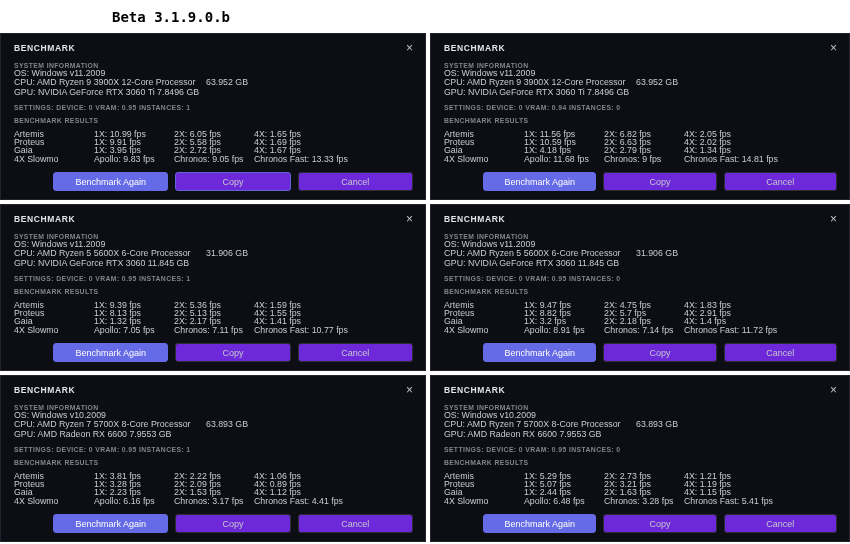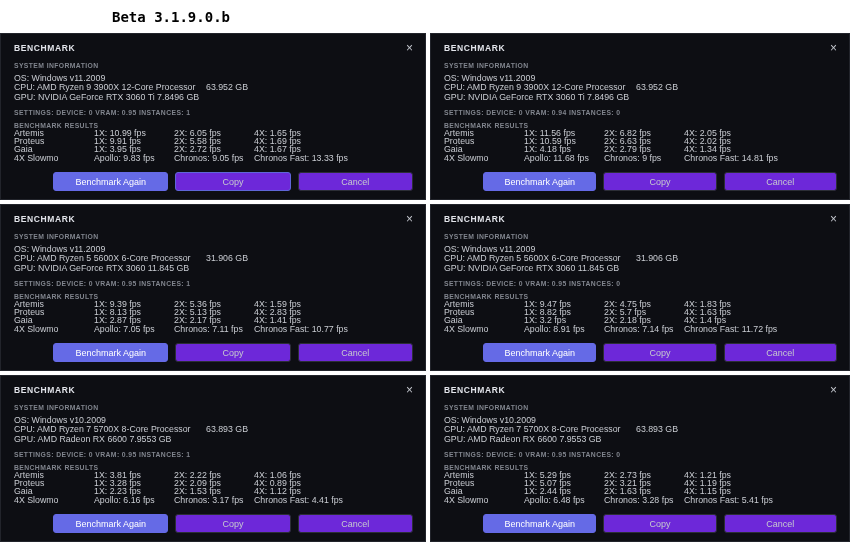--- a/index.html
+++ b/index.html
@@ -39,26 +39,26 @@
   }
   .close {
     font-size:12px; line-height:10px; color:#c2c5cc; cursor:pointer;
     margin-right:-1px;
   }
   .label {
     font-size:6.8px; font-weight:bold; letter-spacing:0.4px;
     color:#81858e; text-transform:uppercase;
   }
   .lbl-sysinfo { margin-top:9px; }
-  .sysinfo { margin-top:5px; font-size:8.8px; line-height:9.4px; color:#c9ccd2; }
+  .sysinfo { font-size:8.8px; line-height:9.4px; color:#c9ccd2; }
   .cpu-line { position:relative; }
   .ram { position:absolute; left:192px; top:0; }
   .lbl-settings { margin-top:7px; }
   .lbl-results { margin-top:6px; }
-  .results { font-size:8.8px; }
+  .results { margin-top:6px; font-size:8.8px; }
   .rrow {
     display:grid; grid-template-columns:80px 80px 80px 1fr;
     line-height:8.1px;
   }
   .rrow span { white-space:nowrap; }
   .btnrow {
     position:absolute; left:12px; right:12px; bottom:8px;
     display:flex; gap:7px;padding-left:40px;
   }
   .btn {
@@ -154,25 +154,25 @@
       <div class="rrow">
         <span>Artemis</span>
         <span>1X: 9.39 fps</span>
         <span>2X: 5.36 fps</span>
         <span>4X: 1.59 fps</span>
       </div>
       <div class="rrow">
         <span>Proteus</span>
         <span>1X: 8.13 fps</span>
         <span>2X: 5.13 fps</span>
-        <span>4X: 2.83 fps</span>
-      </div>
-      <div class="rrow">
-        <span>Gaia</span>
-        <span>1X: 2.87 fps</span>
+        <span>4X: 1.55 fps</span>
+      </div>
+      <div class="rrow">
+        <span>Gaia</span>
+        <span>1X: 1.32 fps</span>
         <span>2X: 2.17 fps</span>
         <span>4X: 1.41 fps</span>
       </div>
       <div class="rrow">
         <span>4X Slowmo</span>
         <span>Apollo: 7.05 fps</span>
         <span>Chronos: 7.11 fps</span>
         <span>Chronos Fast: 10.77 fps</span>
       </div>
     </div>
@@ -302,21 +302,21 @@
       <div class="rrow">
         <span>Artemis</span>
         <span>1X: 9.47 fps</span>
         <span>2X: 4.75 fps</span>
         <span>4X: 1.83 fps</span>
       </div>
       <div class="rrow">
         <span>Proteus</span>
         <span>1X: 8.82 fps</span>
         <span>2X: 5.7 fps</span>
-        <span>4X: 1.63 fps</span>
+        <span>4X: 2.91 fps</span>
       </div>
       <div class="rrow">
         <span>Gaia</span>
         <span>1X: 3.2 fps</span>
         <span>2X: 2.18 fps</span>
         <span>4X: 1.4 fps</span>
       </div>
       <div class="rrow">
         <span>4X Slowmo</span>
         <span>Apollo: 8.91 fps</span>

